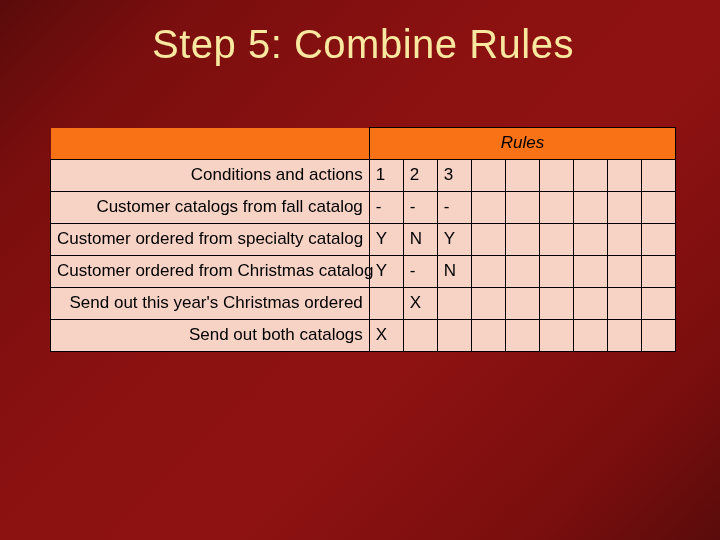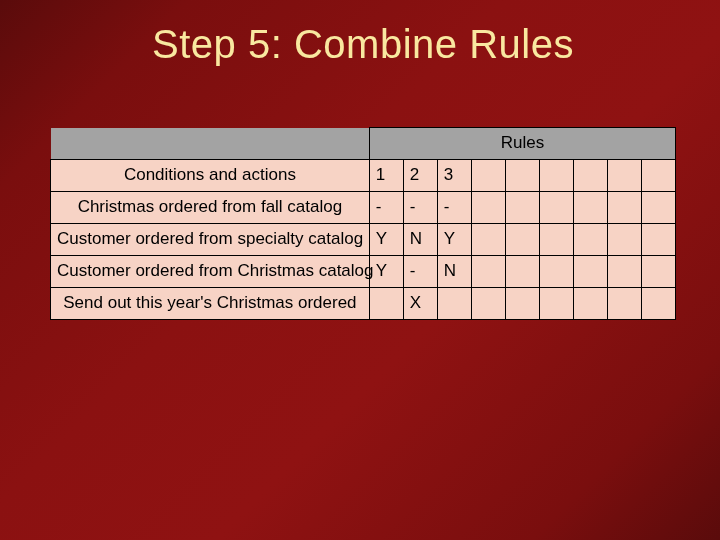--- a/index.html
+++ b/index.html
@@ -36,35 +36,36 @@
   }
   .rules-table col.desc { width: 300px; }
   .rules-table col.num  { width: 32px; }
   .rules-table td {
     padding: 3px 6px 4px 6px;
     vertical-align: middle;
     height: 24px;
     line-height: 1.2;
   }
   tr.header-row td {
-    background: #a3a3a3;
+    background: #f97316;
     color: #000;
+    font-style: italic;
   }
   td.header-blank { border: none; }
   td.header-title {
     border: 1px solid #000;
     text-align: center;
     font-weight: 500;
   }
   tr.body-row td {
     background: #f7d3c5;
     border: 1px solid #000;
   }
   td.desc-cell {
-    text-align: center;
+    text-align: right;
     white-space: nowrap;
   }
   td.val-cell {
     text-align: left;
   }
 </style>
 </head>
 <body>
 
 <div class="slide">
@@ -95,21 +96,21 @@
       <td class="val-cell">2</td>
       <td class="val-cell">3</td>
       <td class="val-cell"></td>
       <td class="val-cell"></td>
       <td class="val-cell"></td>
       <td class="val-cell"></td>
       <td class="val-cell"></td>
       <td class="val-cell"></td>
     </tr>
     <tr class="body-row">
-      <td class="desc-cell">Christmas ordered from fall catalog</td>
+      <td class="desc-cell">Customer catalogs from fall catalog</td>
       <td class="val-cell">-</td>
       <td class="val-cell">-</td>
       <td class="val-cell">-</td>
       <td class="val-cell"></td>
       <td class="val-cell"></td>
       <td class="val-cell"></td>
       <td class="val-cell"></td>
       <td class="val-cell"></td>
       <td class="val-cell"></td>
     </tr>
@@ -142,15 +143,27 @@
       <td class="val-cell"></td>
       <td class="val-cell">X</td>
       <td class="val-cell"></td>
       <td class="val-cell"></td>
       <td class="val-cell"></td>
       <td class="val-cell"></td>
       <td class="val-cell"></td>
       <td class="val-cell"></td>
       <td class="val-cell"></td>
     </tr>
+    <tr class="body-row">
+      <td class="desc-cell">Send out both catalogs</td>
+      <td class="val-cell">X</td>
+      <td class="val-cell"></td>
+      <td class="val-cell"></td>
+      <td class="val-cell"></td>
+      <td class="val-cell"></td>
+      <td class="val-cell"></td>
+      <td class="val-cell"></td>
+      <td class="val-cell"></td>
+      <td class="val-cell"></td>
+    </tr>
   </tbody>
     </table>
 </div>
 
 </body></html>

